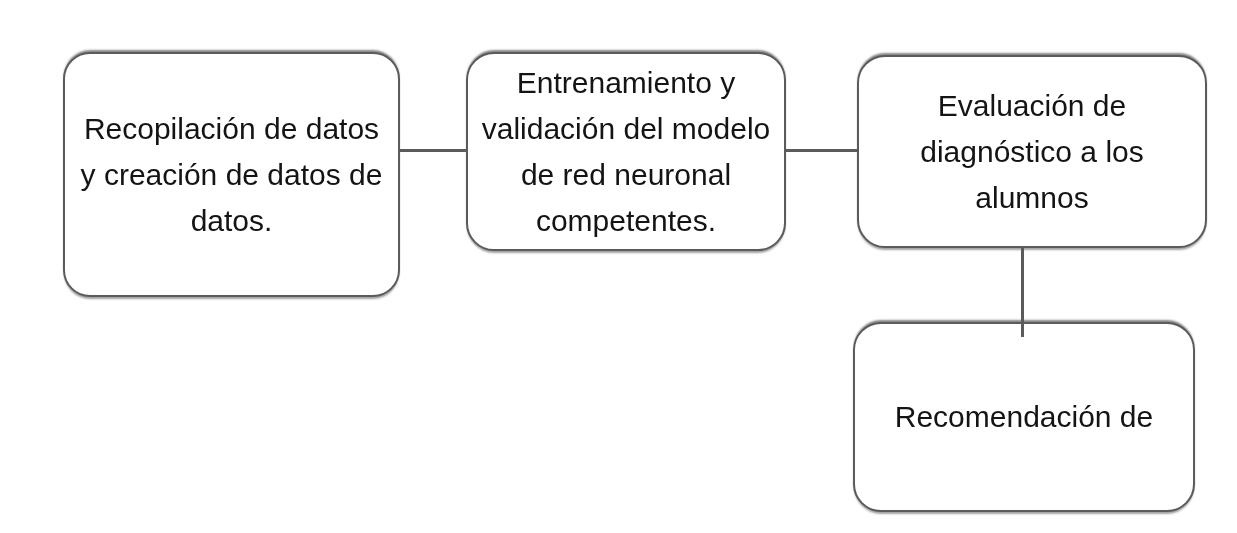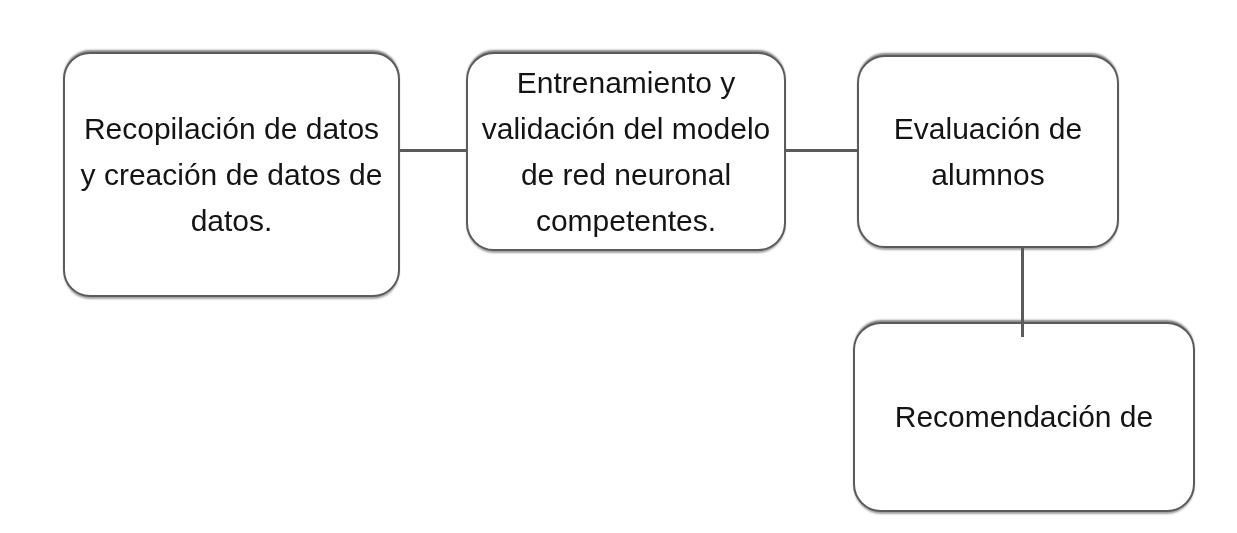--- a/index.html
+++ b/index.html
@@ -38,21 +38,21 @@
   }
   .node .tline{
     white-space:nowrap;
   }
   .connector{
     position:absolute;
     background:var(--border);
   }
   #node1{left:63px;  top:52px;  width:337px; height:245px;border-radius:27px;}
   #node2{left:466px; top:52px;  width:320px; height:199px;}
-  #node3{left:857px; top:55px;  width:262px; height:193px;}
+  #node3{left:857px; top:55px;  width:350px; height:193px;}
   #node4{left:853px; top:322px; width:342px; height:190px;}
   #conn1{left:400px;  top:149px; width:66px; height:3px;}
   #conn2{left:786px;  top:149px; width:71px; height:3px;}
   #conn3{left:1021px; top:248px; width:3px;  height:89px;}
 </style>
 </head>
 <body>
 
 <div class="canvas">
 
@@ -64,20 +64,21 @@
 
   <div class="node" id="node2">
     <div class="tline">Entrenamiento y</div>
     <div class="tline">validación del modelo</div>
     <div class="tline">de red neuronal</div>
     <div class="tline">competentes.</div>
   </div>
 
   <div class="node" id="node3">
     <div class="tline">Evaluación de</div>
+    <div class="tline">diagnóstico a los</div>
     <div class="tline">alumnos</div>
   </div>
 
   <div class="node" id="node4">
     <div class="tline">Recomendación de</div>
   </div>
 
   <div class="connector" id="conn1"></div>
   <div class="connector" id="conn2"></div>
   <div class="connector" id="conn3"></div>

